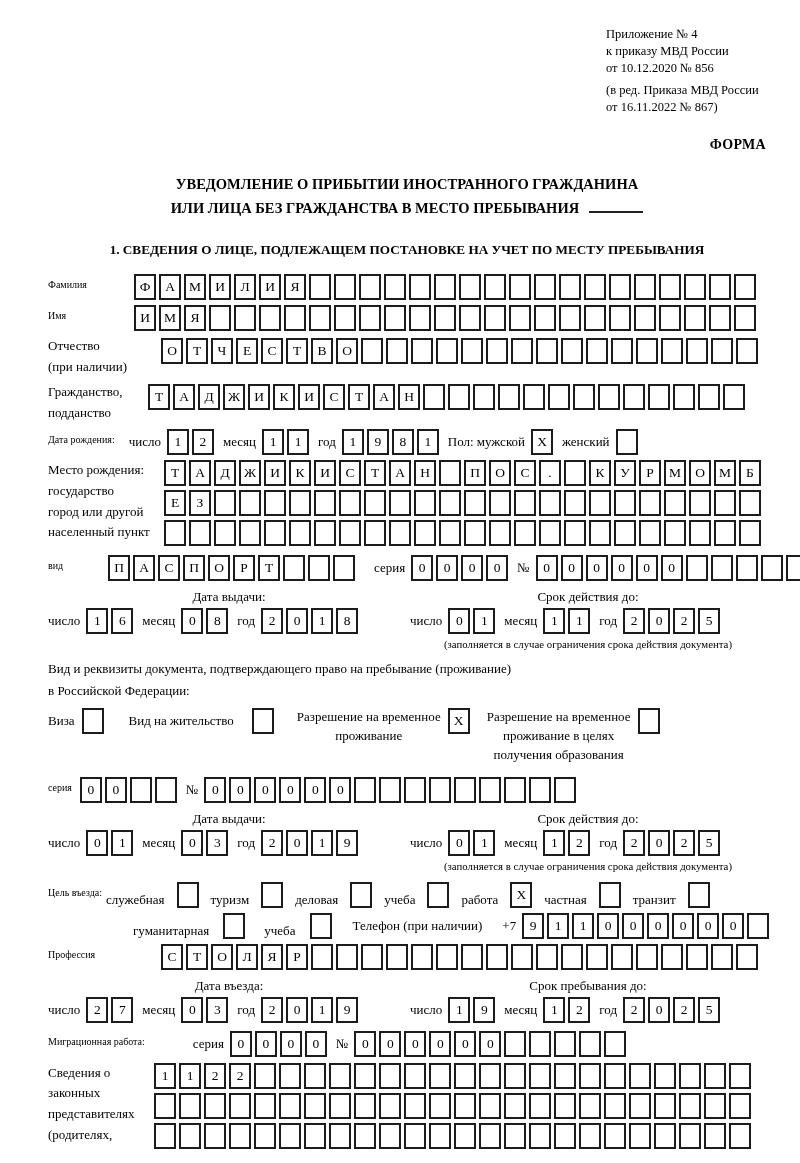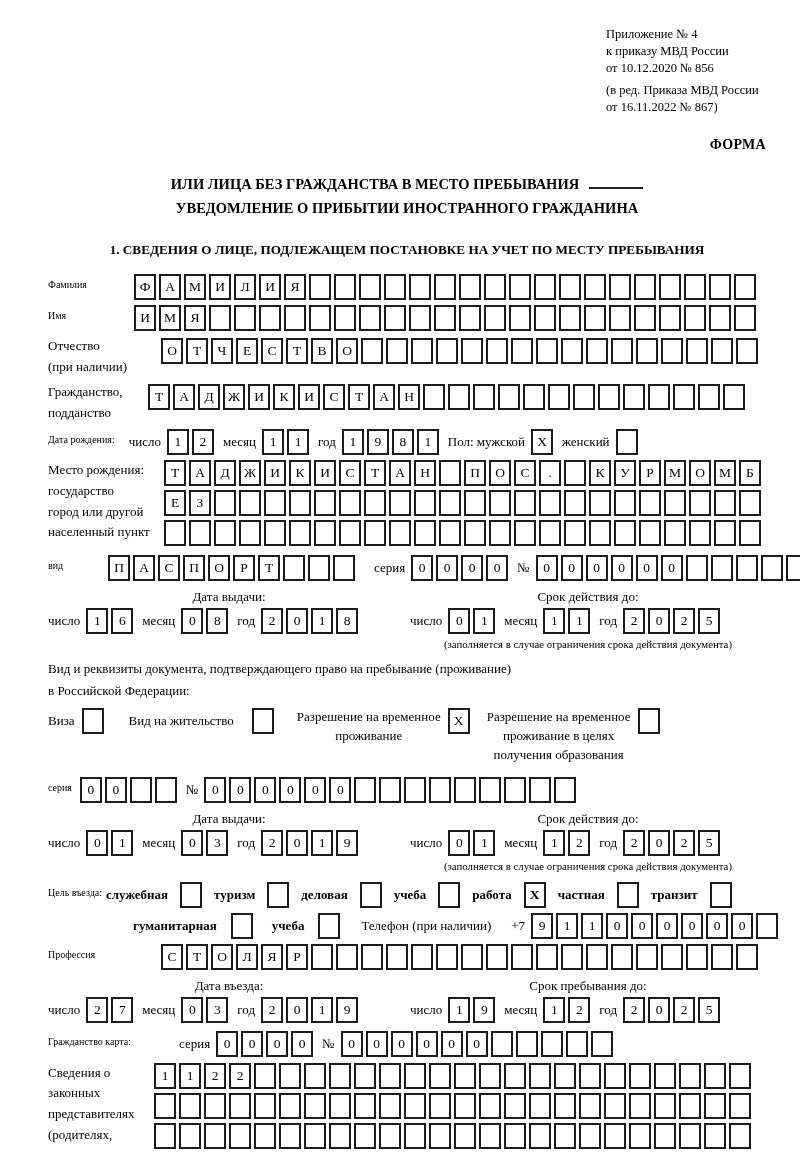--- a/index.html
+++ b/index.html
@@ -32,21 +32,21 @@
   .dhead { text-align:center; font-size:13px; margin-bottom:3px; }
   .dline { display:flex; align-items:flex-start; }
   .dnote { font-size:10.8px; text-align:center; margin-top:4px; white-space:nowrap; }
 
   .intro { font-size:13px; line-height:1.7; margin-top:8px; }
   .permit { display:flex; align-items:flex-start; margin:6px 0 12px; }
   .permit .plab { font-size:13px; padding-top:5px; }
   .permit .pmulti { font-size:13px; text-align:center; line-height:1.45; }
   .permit .cells { margin-left:7px; }
 
-  .opt { display:flex; align-items:flex-start; margin-right:9px;font-weight:bold; }
+  .opt { display:flex; align-items:flex-end; margin-right:9px; }
   .opt .plab { font-size:13px; padding-top:5px; margin-right:6px; }
 
   .reprow { display:flex; align-items:flex-start; }
   .replbl { width:106px; flex:none; font-size:13px; line-height:1.6; }
   .repcells .cells { display:flex; margin-bottom:4px; }
 
   .mt2{margin-top:2px;} .ml40{margin-left:40px;} .ml85{margin-left:85px;}
 </style>
 </head>
 <body>
@@ -58,24 +58,24 @@
     <div>к приказу МВД России</div>
     <div>от 10.12.2020 № 856</div>
     <div class="annex-gap"></div>
     <div>(в ред. Приказа МВД России</div>
     <div>от 16.11.2022 № 867)</div>
   </div>
 
   <div class="forma">ФОРМА</div>
 
   <div class="title">
+    <div>УВЕДОМЛЕНИЕ О ПРИБЫТИИ ИНОСТРАННОГО ГРАЖДАНИНА</div>
     <div>
       <span>ИЛИ ЛИЦА БЕЗ ГРАЖДАНСТВА В МЕСТО ПРЕБЫВАНИЯ</span><span class="tunder"></span>
     </div>
-    <div>УВЕДОМЛЕНИЕ О ПРИБЫТИИ ИНОСТРАННОГО ГРАЖДАНИНА</div>
   </div>
 
   <div class="sect">1. СВЕДЕНИЯ О ЛИЦЕ, ПОДЛЕЖАЩЕМ ПОСТАНОВКЕ НА УЧЕТ ПО МЕСТУ ПРЕБЫВАНИЯ</div>
 
   <div class="row">
     <span class="lbl w80">Фамилия</span>
     <span class="cells">
         <span class="cell">Ф</span>
         <span class="cell">А</span>
         <span class="cell">М</span>
@@ -658,21 +658,21 @@
             <span class="cell">2</span>
             <span class="cell">0</span>
             <span class="cell">2</span>
             <span class="cell">5</span>
           </span>
       </div>
     </div>
   </div>
 
   <div class="row" style="margin-top:8px;">
-    <span class="lbl">Гражданство карта:</span>
+    <span class="lbl">Миграционная работа:</span>
     <span class="sub ml40">серия</span>
     <span class="cells">
         <span class="cell">0</span>
         <span class="cell">0</span>
         <span class="cell">0</span>
         <span class="cell">0</span>
       </span>
     <span class="sub">№</span>
     <span class="cells">
         <span class="cell">0</span>

